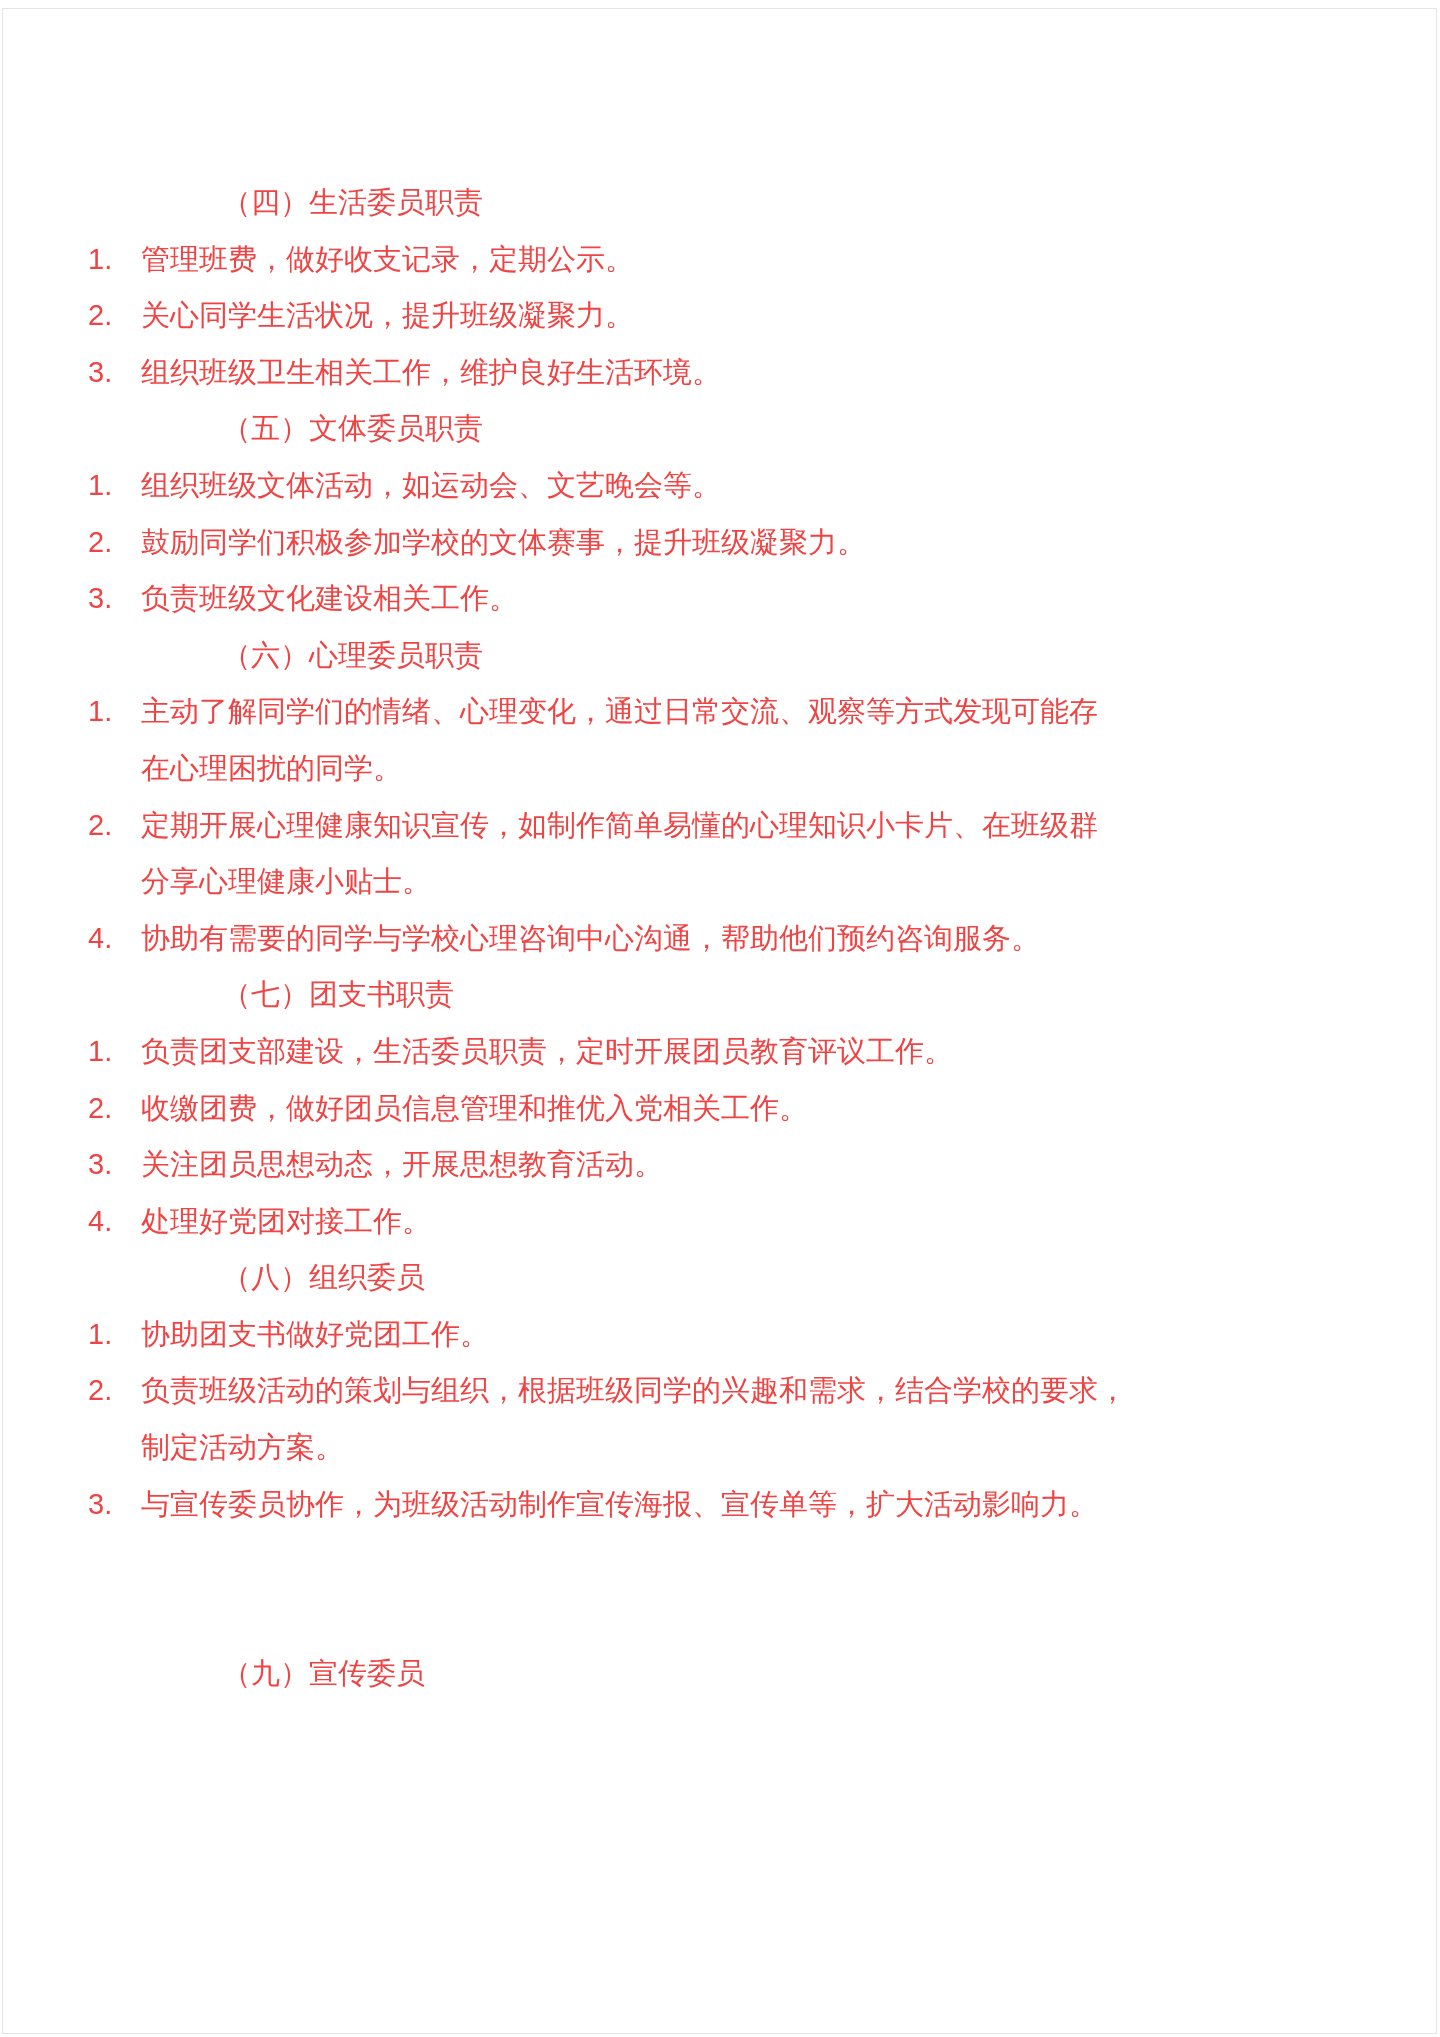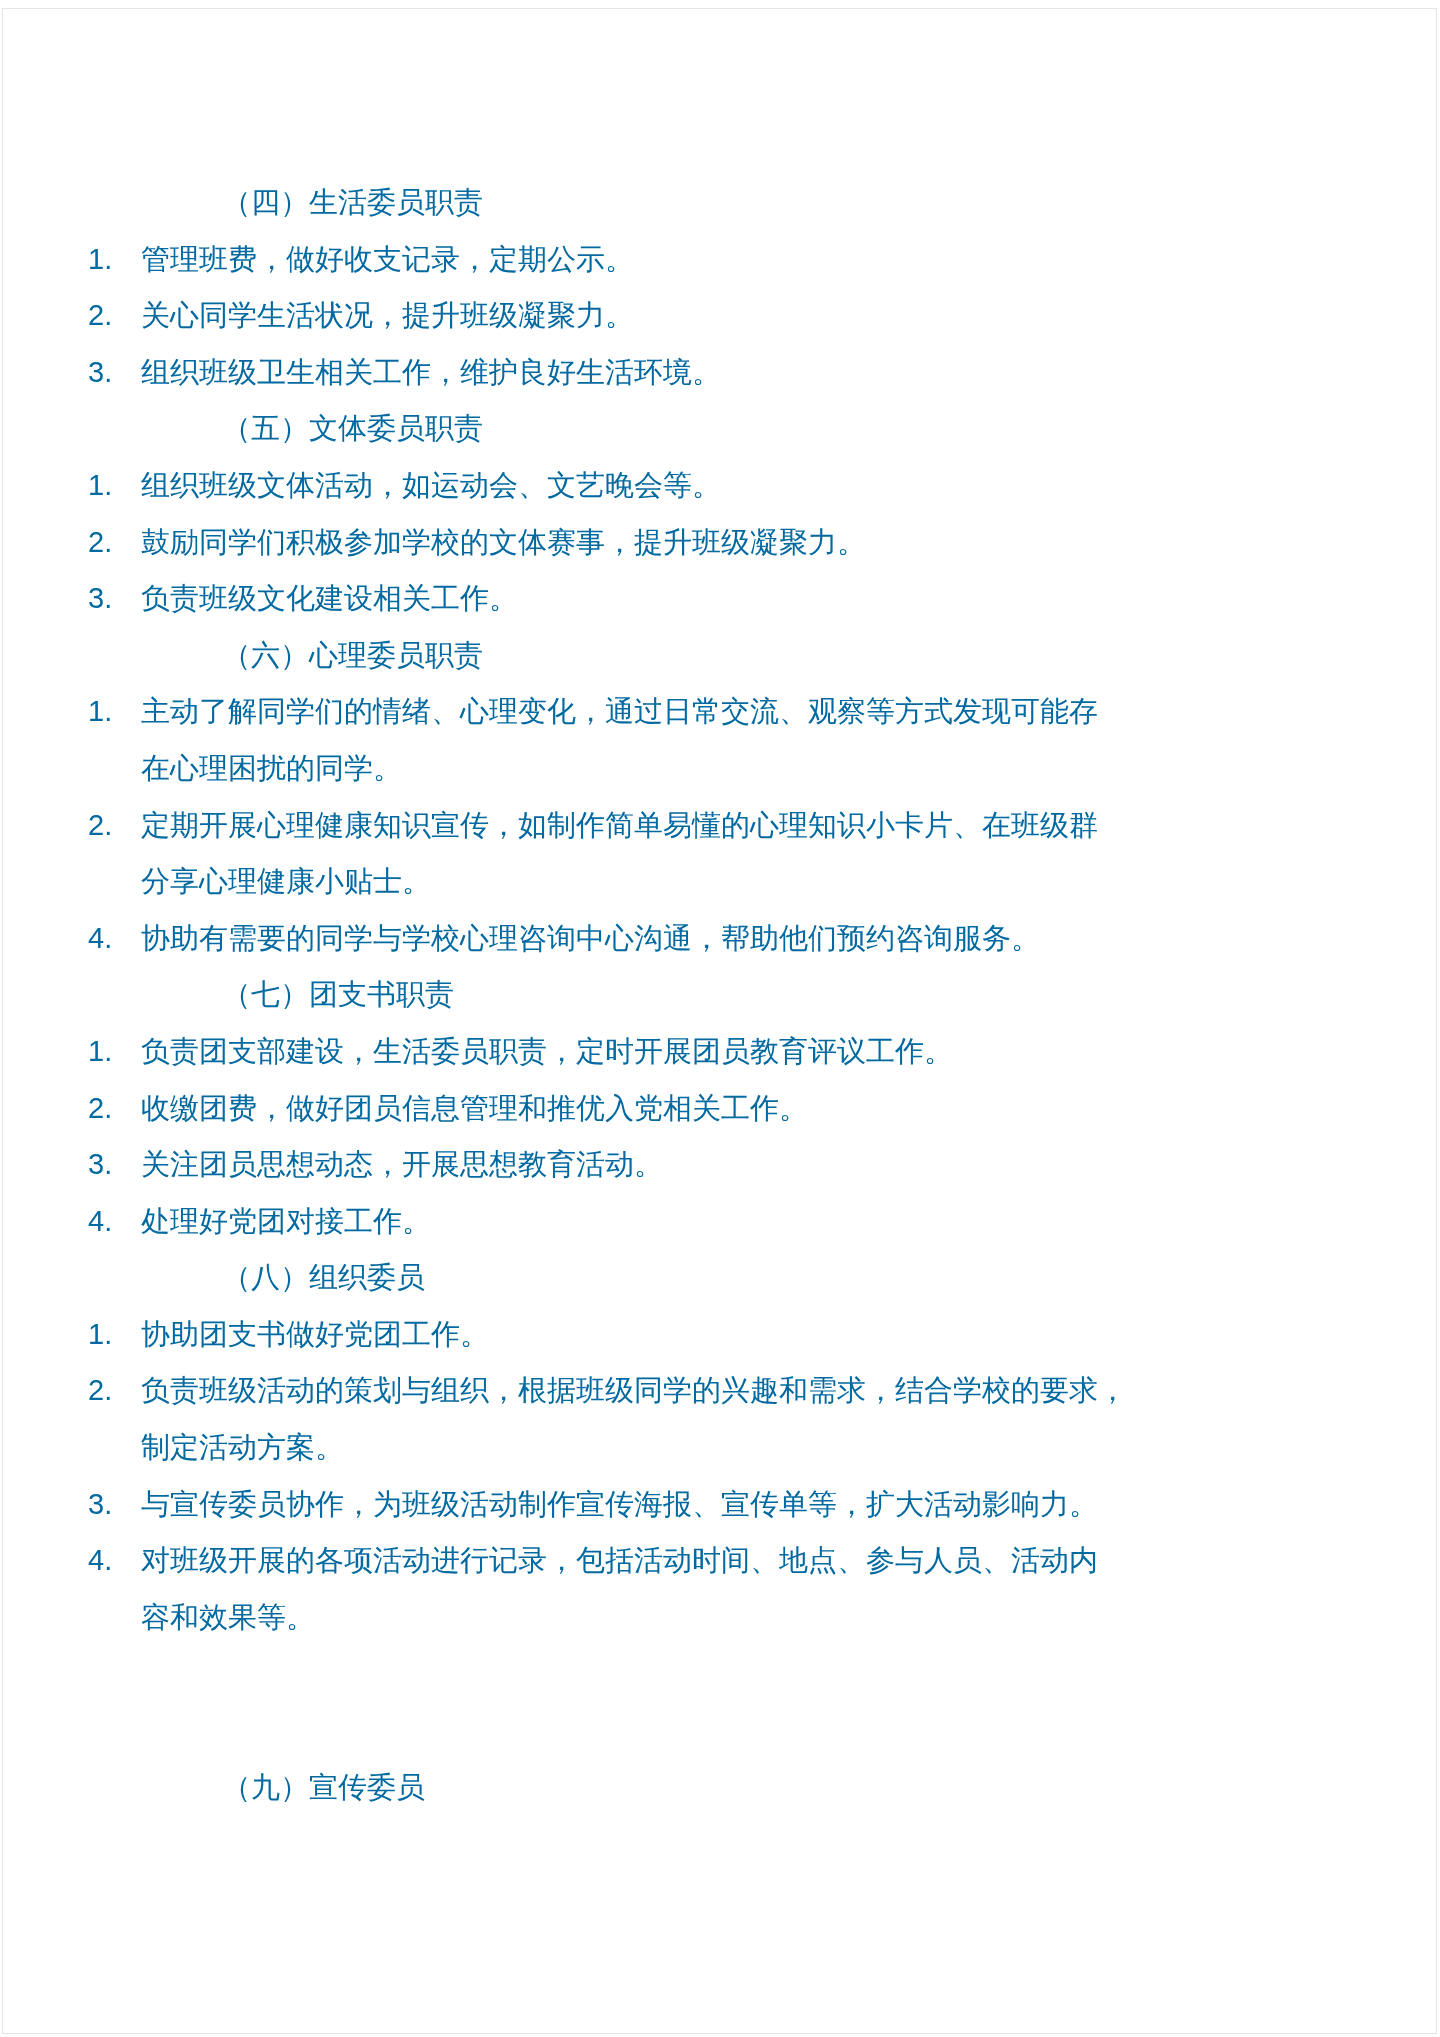--- a/index.html
+++ b/index.html
@@ -19,21 +19,21 @@
     bottom: 3px;
     box-sizing: border-box;
     border: 1px solid #e4e4e4;
     background: #ffffff;
   }
   .doc {
     position: absolute;
     top: 174px;
     left: 0;
     width: 1440px;
-    color: #0369a1;
+    color: #ef4444;
     font-size: 29px;
     line-height: 56.6px;
     letter-spacing: 0;
   }
   .line.heading { padding-left: 222px; }
   .line.item    { padding-left: 88px; }
   .num {
     display: inline-block;
     width: 53px;
     vertical-align: top;
@@ -69,17 +69,15 @@
     <div class="line heading"><span>（七）团支书职责</span></div>
     <div class="line item"><span class="num">1.</span><span class="txt">负责团支部建设，生活委员职责，定时开展团员教育评议工作。</span></div>
     <div class="line item"><span class="num">2.</span><span class="txt">收缴团费，做好团员信息管理和推优入党相关工作。</span></div>
     <div class="line item"><span class="num">3.</span><span class="txt">关注团员思想动态，开展思想教育活动。</span></div>
     <div class="line item"><span class="num">4.</span><span class="txt">处理好党团对接工作。</span></div>
     <div class="line heading"><span>（八）组织委员</span></div>
     <div class="line item"><span class="num">1.</span><span class="txt">协助团支书做好党团工作。</span></div>
     <div class="line item"><span class="num">2.</span><span class="txt">负责班级活动的策划与组织，根据班级同学的兴趣和需求，结合学校的要求，
 制定活动方案。</span></div>
     <div class="line item"><span class="num">3.</span><span class="txt">与宣传委员协作，为班级活动制作宣传海报、宣传单等，扩大活动影响力。</span></div>
-    <div class="line item"><span class="num">4.</span><span class="txt">对班级开展的各项活动进行记录，包括活动时间、地点、参与人员、活动内
-容和效果等。</span></div>
     <div class="spacer" style="height: 113.2px;"></div>
     <div class="line heading"><span>（九）宣传委员</span></div>
   </div>
 
 </body></html>

